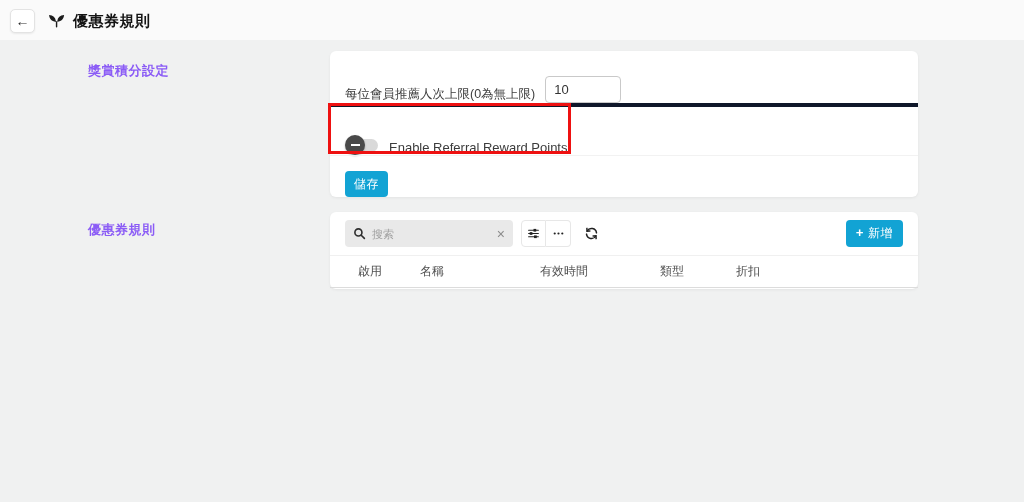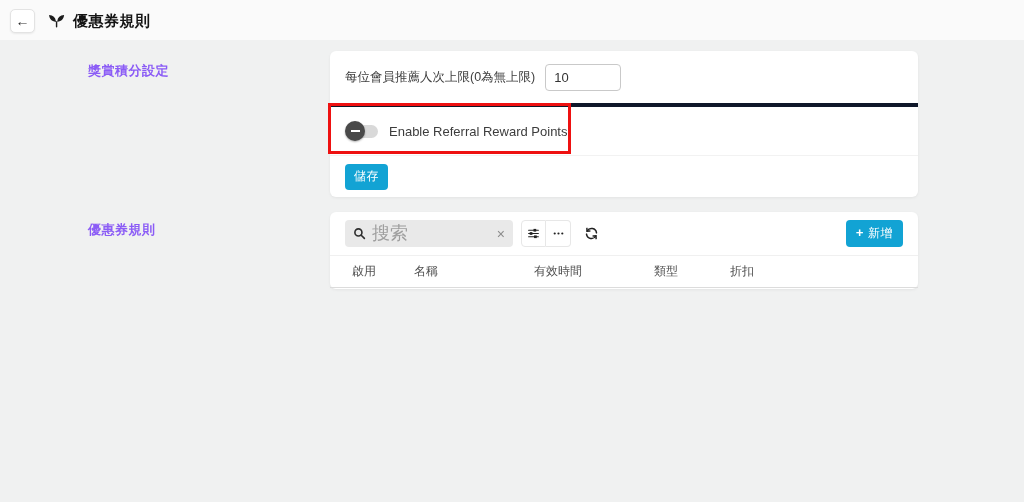--- a/index.html
+++ b/index.html
@@ -40,21 +40,21 @@
 
   
   .card {
     position: absolute; left: 330px; width: 588px;
     background: #fff; border-radius: 6px;
     box-shadow: 0 1px 3px rgba(0,0,0,.06);
   }
   #card-reward { top: 51px; height: 146px; }
   #card-coupon { top: 212px; height: 77px; }
 
-  .card-row { position: relative; display: flex; align-items: center; padding: 0 15px; }
+  .card-row { position: relative; display: flex; align-items: flex-end; padding: 0 15px; }
   .row-limit { height: 52px; gap: 10px; }
   .row-toggle { height: 52px; border-top: 4px solid #0f172a; }
   .row-save { height: 42px; border-top: 1px solid #f2f2f2; }
 
   .field-label { font-size: 12.5px; color: #3e3e3e; }
   .limit-input {
     width: 76px; height: 27px; border: 1px solid #c9c9c9; border-radius: 4px;
     padding: 0 8px; font-size: 13px; color: #333; outline: none;
     font-family: "Liberation Sans", sans-serif;
   }
@@ -89,21 +89,21 @@
 
   
   .toolbar { display: flex; align-items: center; height: 43px; padding: 0 15px; gap: 8px; }
   .search-box {
     display: flex; align-items: center; width: 168px; height: 27px;
     background: #e9e9e9; border-radius: 4px; padding: 0 8px; gap: 6px;
   }
   .search-box svg { flex: 0 0 auto; }
   .search-input {
     flex: 1; min-width: 0; border: none; background: transparent; outline: none;
-    font-size: 18px; color: #b91c1c; font-family: "Liberation Sans", sans-serif;
+    font-size: 11px; color: #b91c1c; font-family: "Liberation Sans", sans-serif;
   }
   .search-input::placeholder { color: #9e9e9e; }
   .clear-x { font-size: 14px; color: #8b8b8b; cursor: pointer; line-height: 1; }
 
   .btn-group { display: flex; }
   .tool-btn {
     width: 25px; height: 27px; background: #fff; border: 1px solid #e7e7e7;
     display: flex; align-items: center; justify-content: center; cursor: pointer;
   }
   .tool-btn:first-child { border-radius: 4px 0 0 4px; }
@@ -112,21 +112,21 @@
     width: 24px; height: 27px; background: transparent; border: none;
     display: flex; align-items: center; justify-content: center; cursor: pointer;
   }
   .spacer { flex: 1; }
   .add-btn { height: 27px; padding: 0 10px; display: flex; align-items: center; gap: 4px; font-size: 12px; }
   .add-btn .plus { font-size: 13px; font-weight: bold; }
 
   
   .table-head {
     display: grid; grid-template-columns: 62px 120px 120px 76px 1fr;
-    align-items: center; height: 33px; padding: 0 22px;
+    align-items: center; height: 33px; padding: 0 28px;
     border-top: 1px solid #f0f0f0; border-bottom: 1px solid #dcdcdc;
     font-size: 12px; color: #4f4f4f;
   }
 </style>
 </head>
 <body>
 
 <div class="page">
 
   <div class="topbar">

